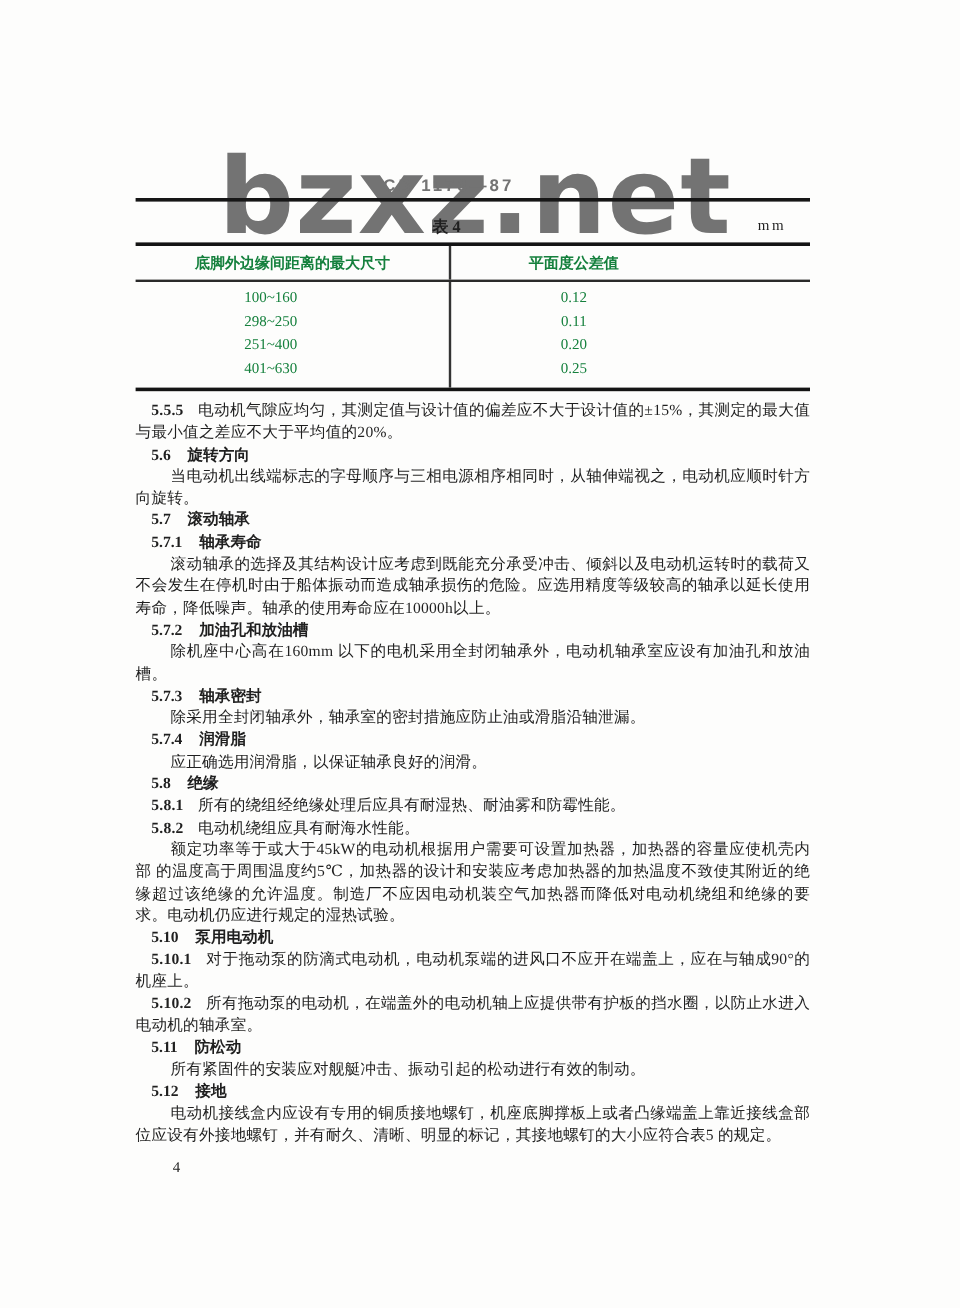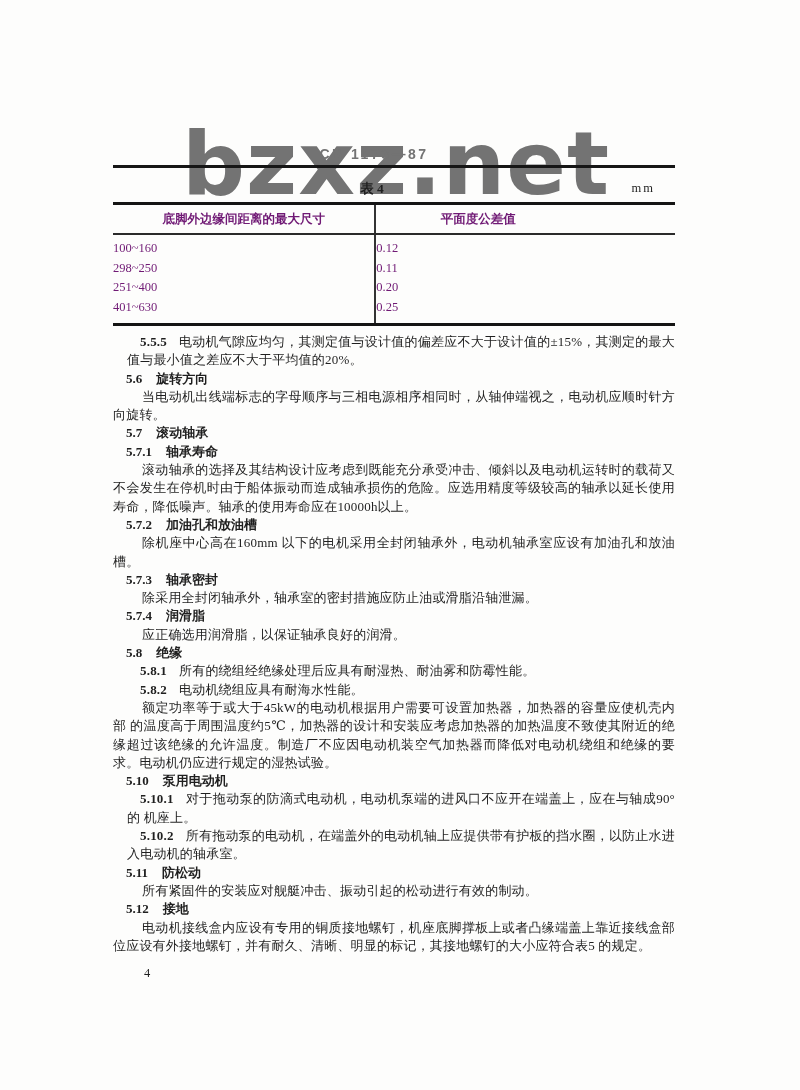--- a/index.html
+++ b/index.html
@@ -30,36 +30,36 @@
 
   .caption-row { position:relative; margin-top:12px; margin-bottom:3px; height:19px; }
   .tbl-caption {
     position:absolute; left:0; right:16px; text-align:center; margin-left:-28px;
     font-weight:bold; font-size:13.5px;
   }
   .tbl-unit { position:absolute; right:20px; top:1px; font-size:12.5px; letter-spacing:2px; }
 
   .tbl {
     border-top:3px solid #141414; border-bottom:3px solid #141414;
-    font-size:12.5px; color:#701a75;
+    font-size:12.5px; color:#15803d;
   }
   .tbl-head { display:flex; border-bottom:2px solid #2a2a2a; font-weight:bold; }
   .hc1 { width:46.5%; border-right:2px solid #333; padding:6px 0 5px; text-align:center; }
   .hc2 { flex:1; text-align:center; padding:6px 95px 5px 0; }
   .tbl-body { display:flex; }
   .bc1 { width:46.5%; border-right:2px solid #333; padding:4px 0 6px; }
   .bc2 { flex:1; padding:4px 95px 6px 0; }
-  .cell { height:19.5px; line-height:19.5px; text-align:left; }
+  .cell { height:19.5px; line-height:19.5px; text-align:center; }
   .bc1 .cell { margin-right:36px; }
 
   .sections { margin-top:7px; font-size:13px; line-height:18.3px; }
   .heading { font-weight:bold; padding-left:13px; }
   .heading .num { margin-right:14px; }
   .para { margin:0; text-indent:29px; text-align:justify; letter-spacing:0.2px; }
-  .para.clause { text-indent:13px;margin-left:14px; }
+  .para.clause { text-indent:13px; }
   .para .num { font-weight:bold; margin-right:12px; }
 
   .page-number { position:absolute; left:144px; top:966px; z-index:1; font-size:12.5px; }
 </style>
 </head>
 <body>
 
 <div class="page">
 
   <div class="watermark">bzxz.net</div>

